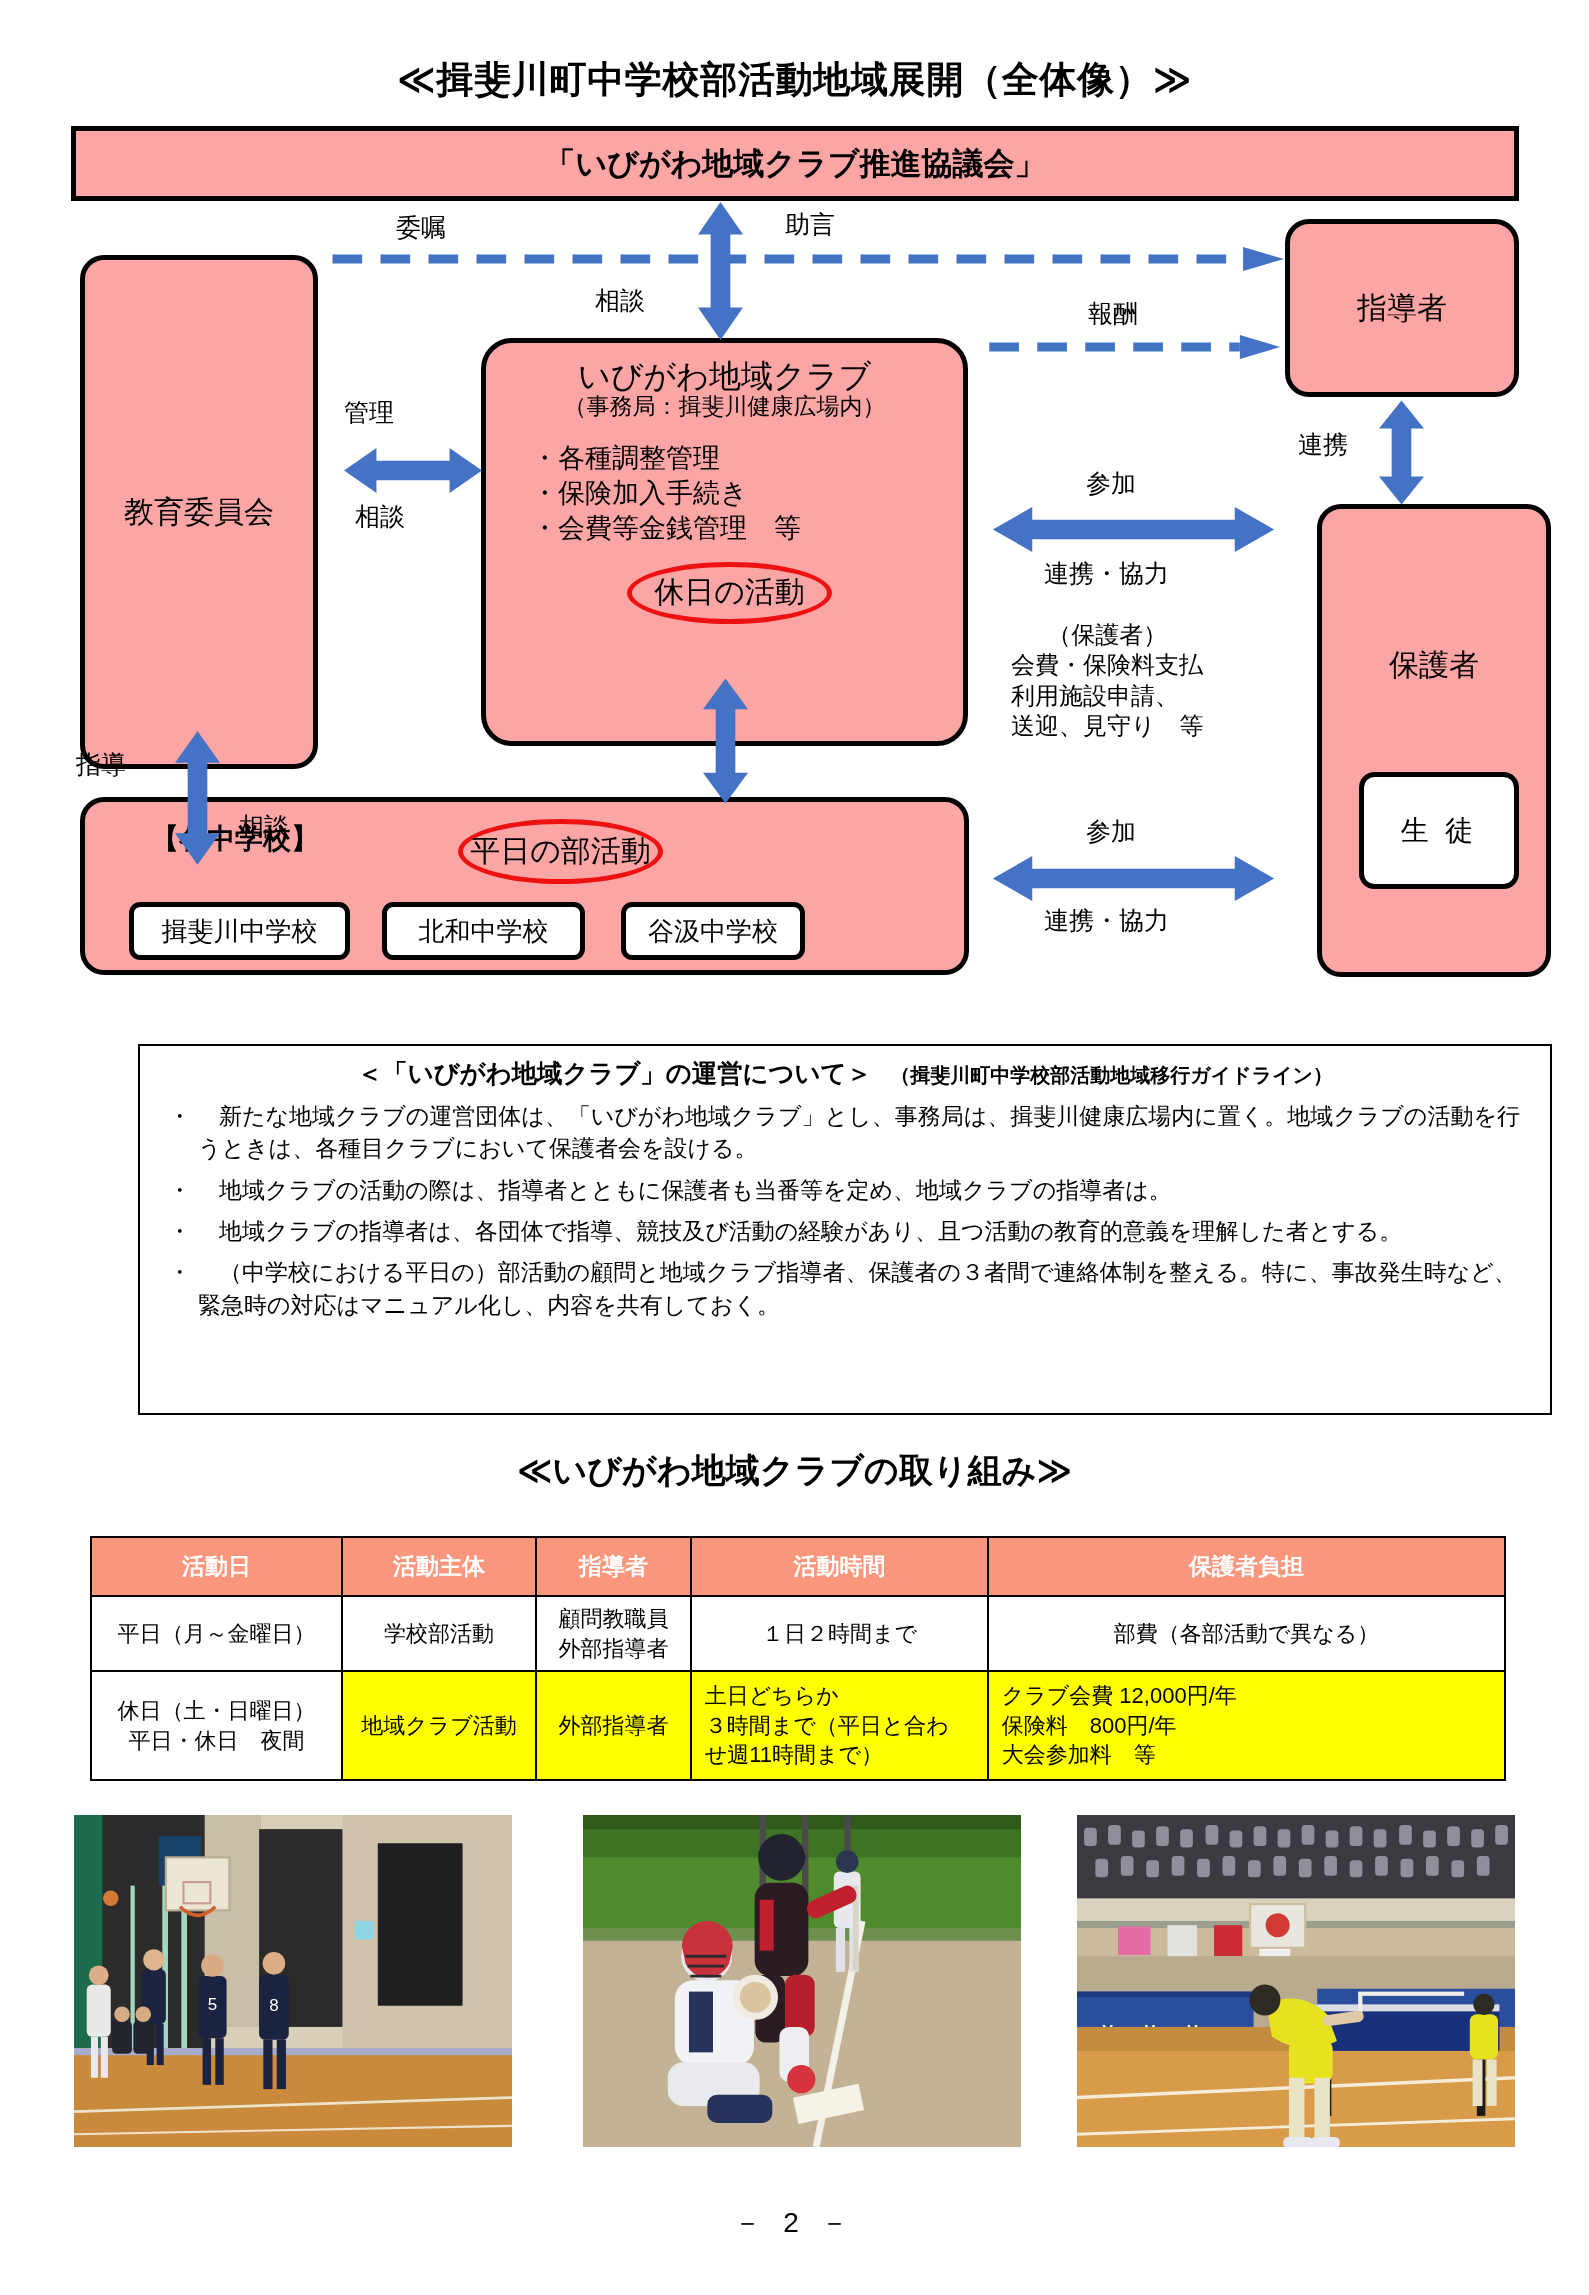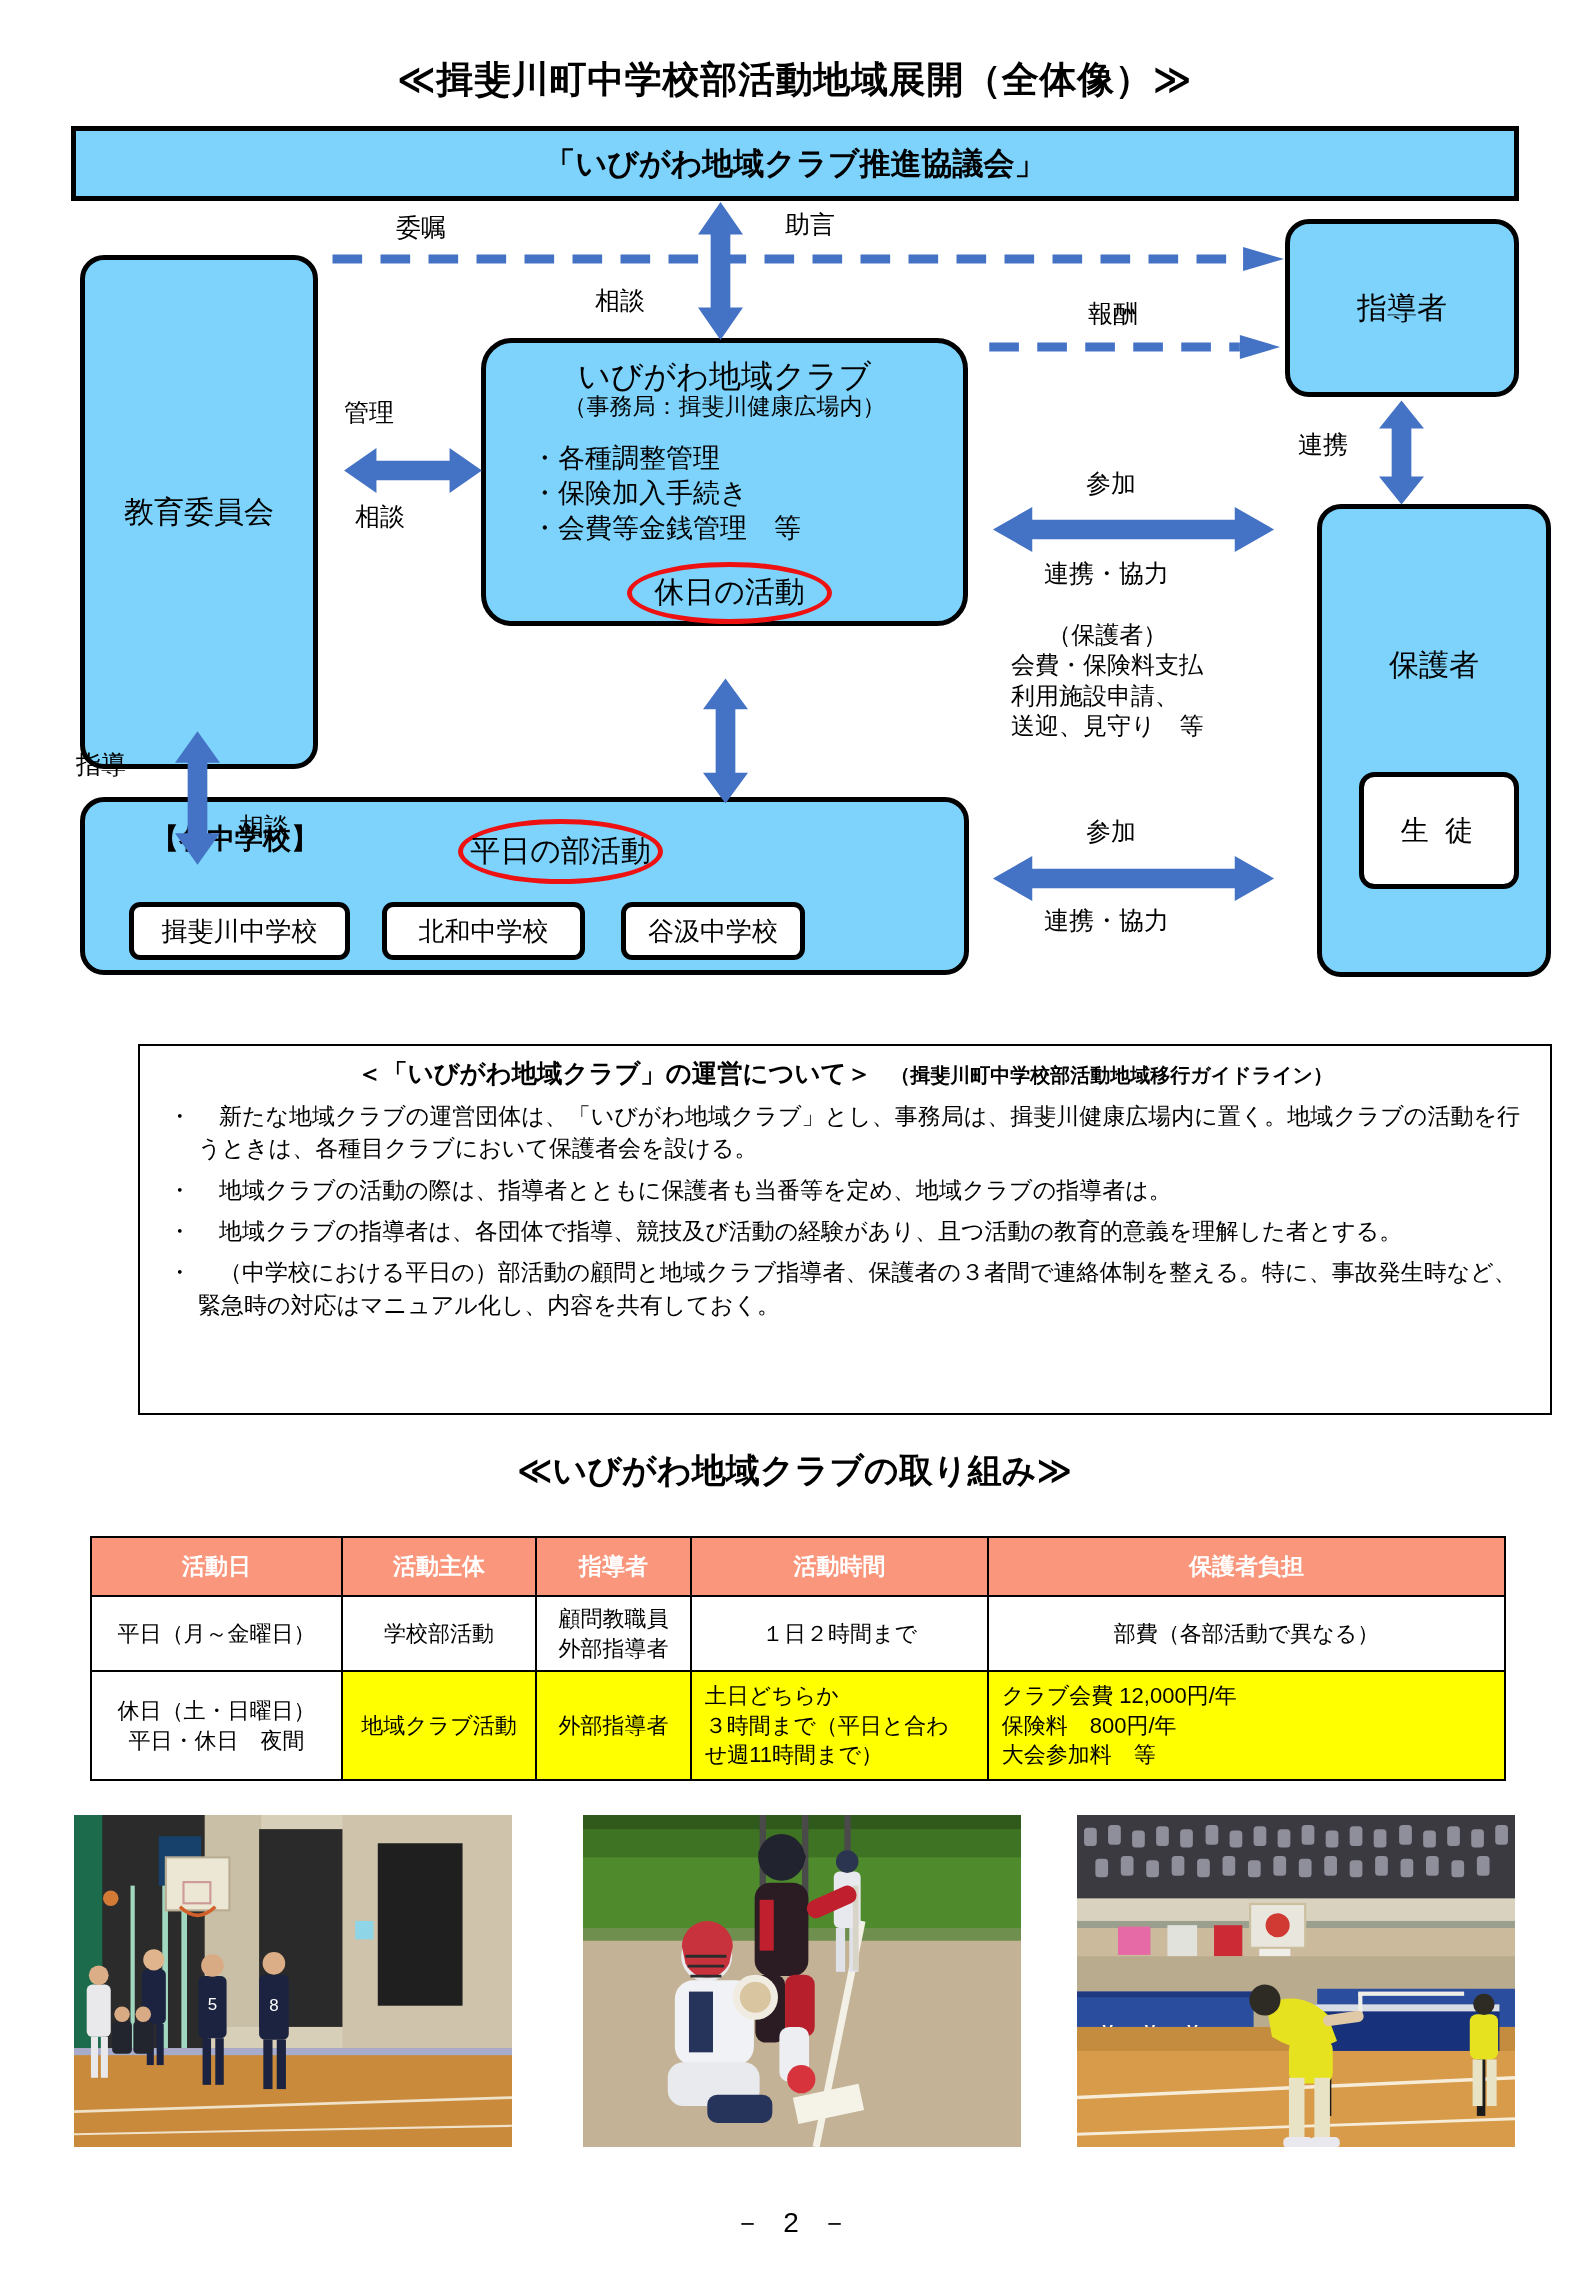--- a/index.html
+++ b/index.html
@@ -23,39 +23,39 @@
     position:absolute; left:0; top:55px; width:1589px;
     text-align:center;
     font-size:37px; font-weight:bold; letter-spacing:0.7px;
     white-space:nowrap;
   }
 
   
   .box {
     position:absolute;
     border:5px solid #000;
-    background:#7dd3fc;
+    background:#fca5a5;
     display:flex; align-items:center; justify-content:center;
     text-align:center;
   }
   .box.rounded { border-radius:24px; }
 
   .council-box {
     left:71px; top:126px; width:1448px; height:75px;
     border:5px solid #000; border-radius:0;
     font-size:31px; font-weight:bold;
   }
 
   .kyoiku-box {
     left:80px; top:215px; width:238px; height:514px;
     font-size:30px; font-weight:normal;margin-top:40px;
   }
 
   .club-box {
-    left:481px; top:338px; width:487px; height:288px;
+    left:481px; top:338px; width:487px; height:408px;
     border-radius:31px;
     display:block; padding-top:15.5px;
   }
   .club-title { font-size:32px; line-height:1.08; }
   .club-sub   { font-size:23px; line-height:1.1; margin-top:1.4px;}
   .club-list  {
     margin-top:21px; margin-left:45px;
     text-align:left; font-size:27px; line-height:1.30;
   }
   .club-holiday-wrap {

